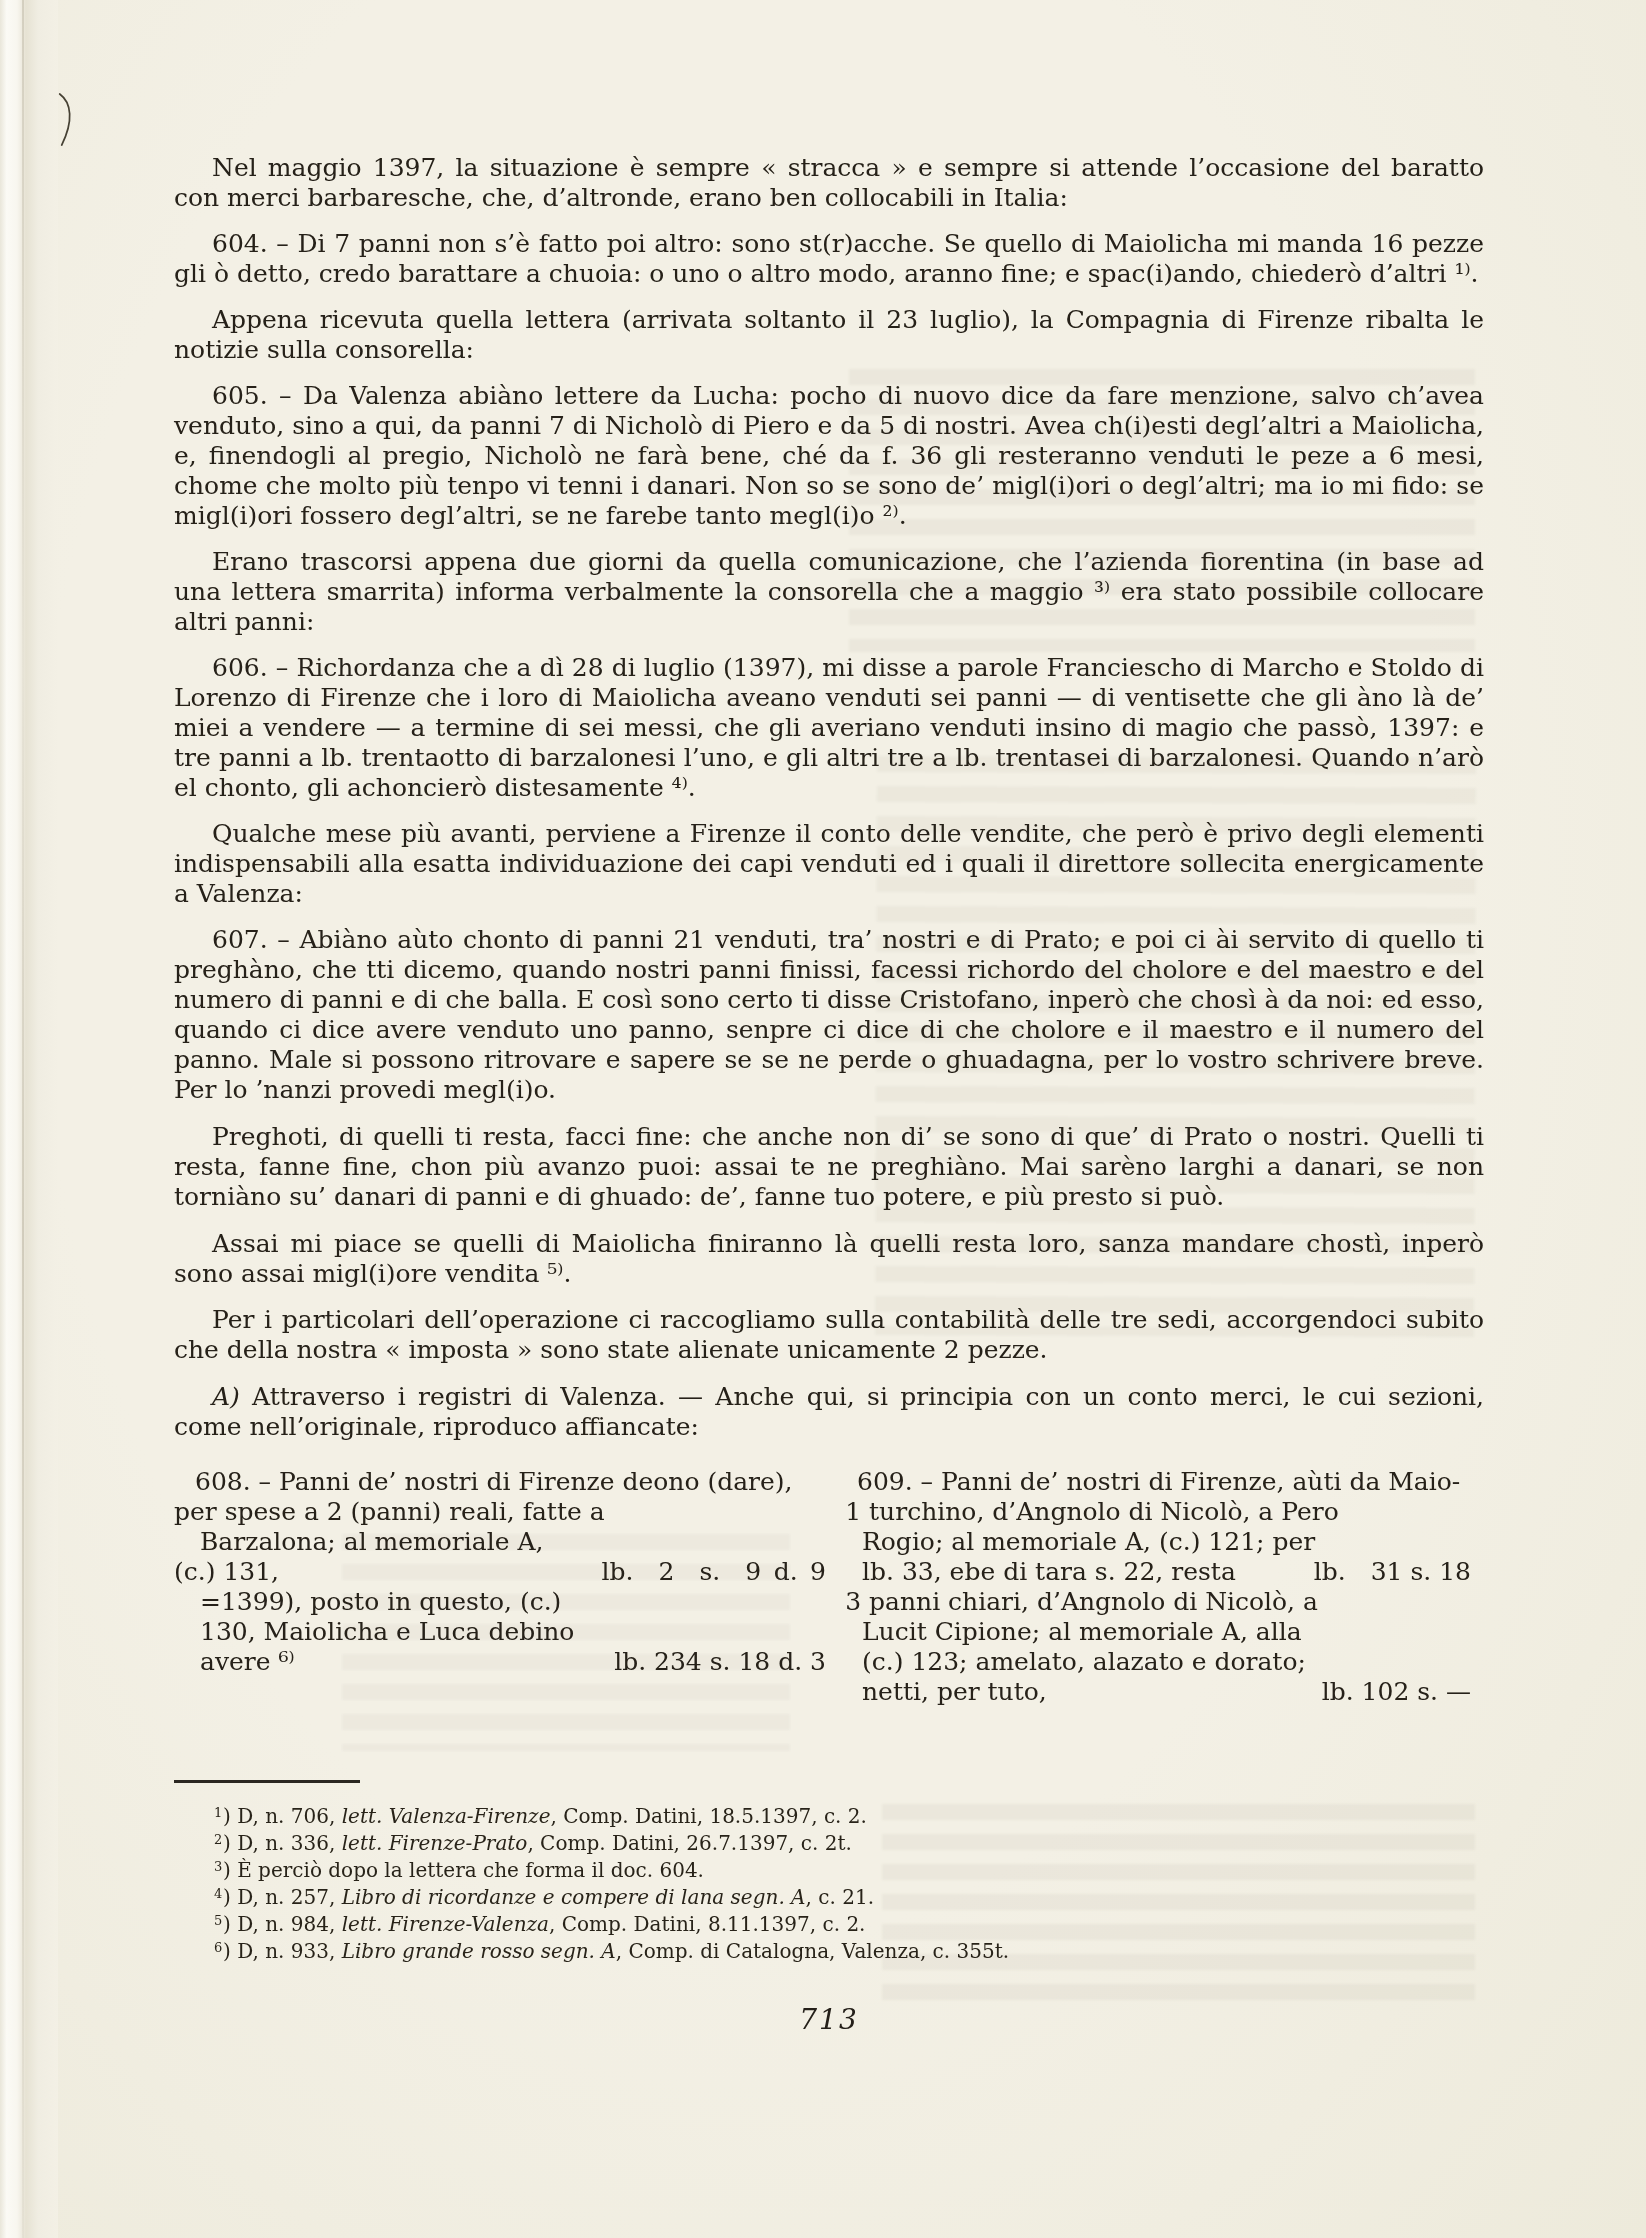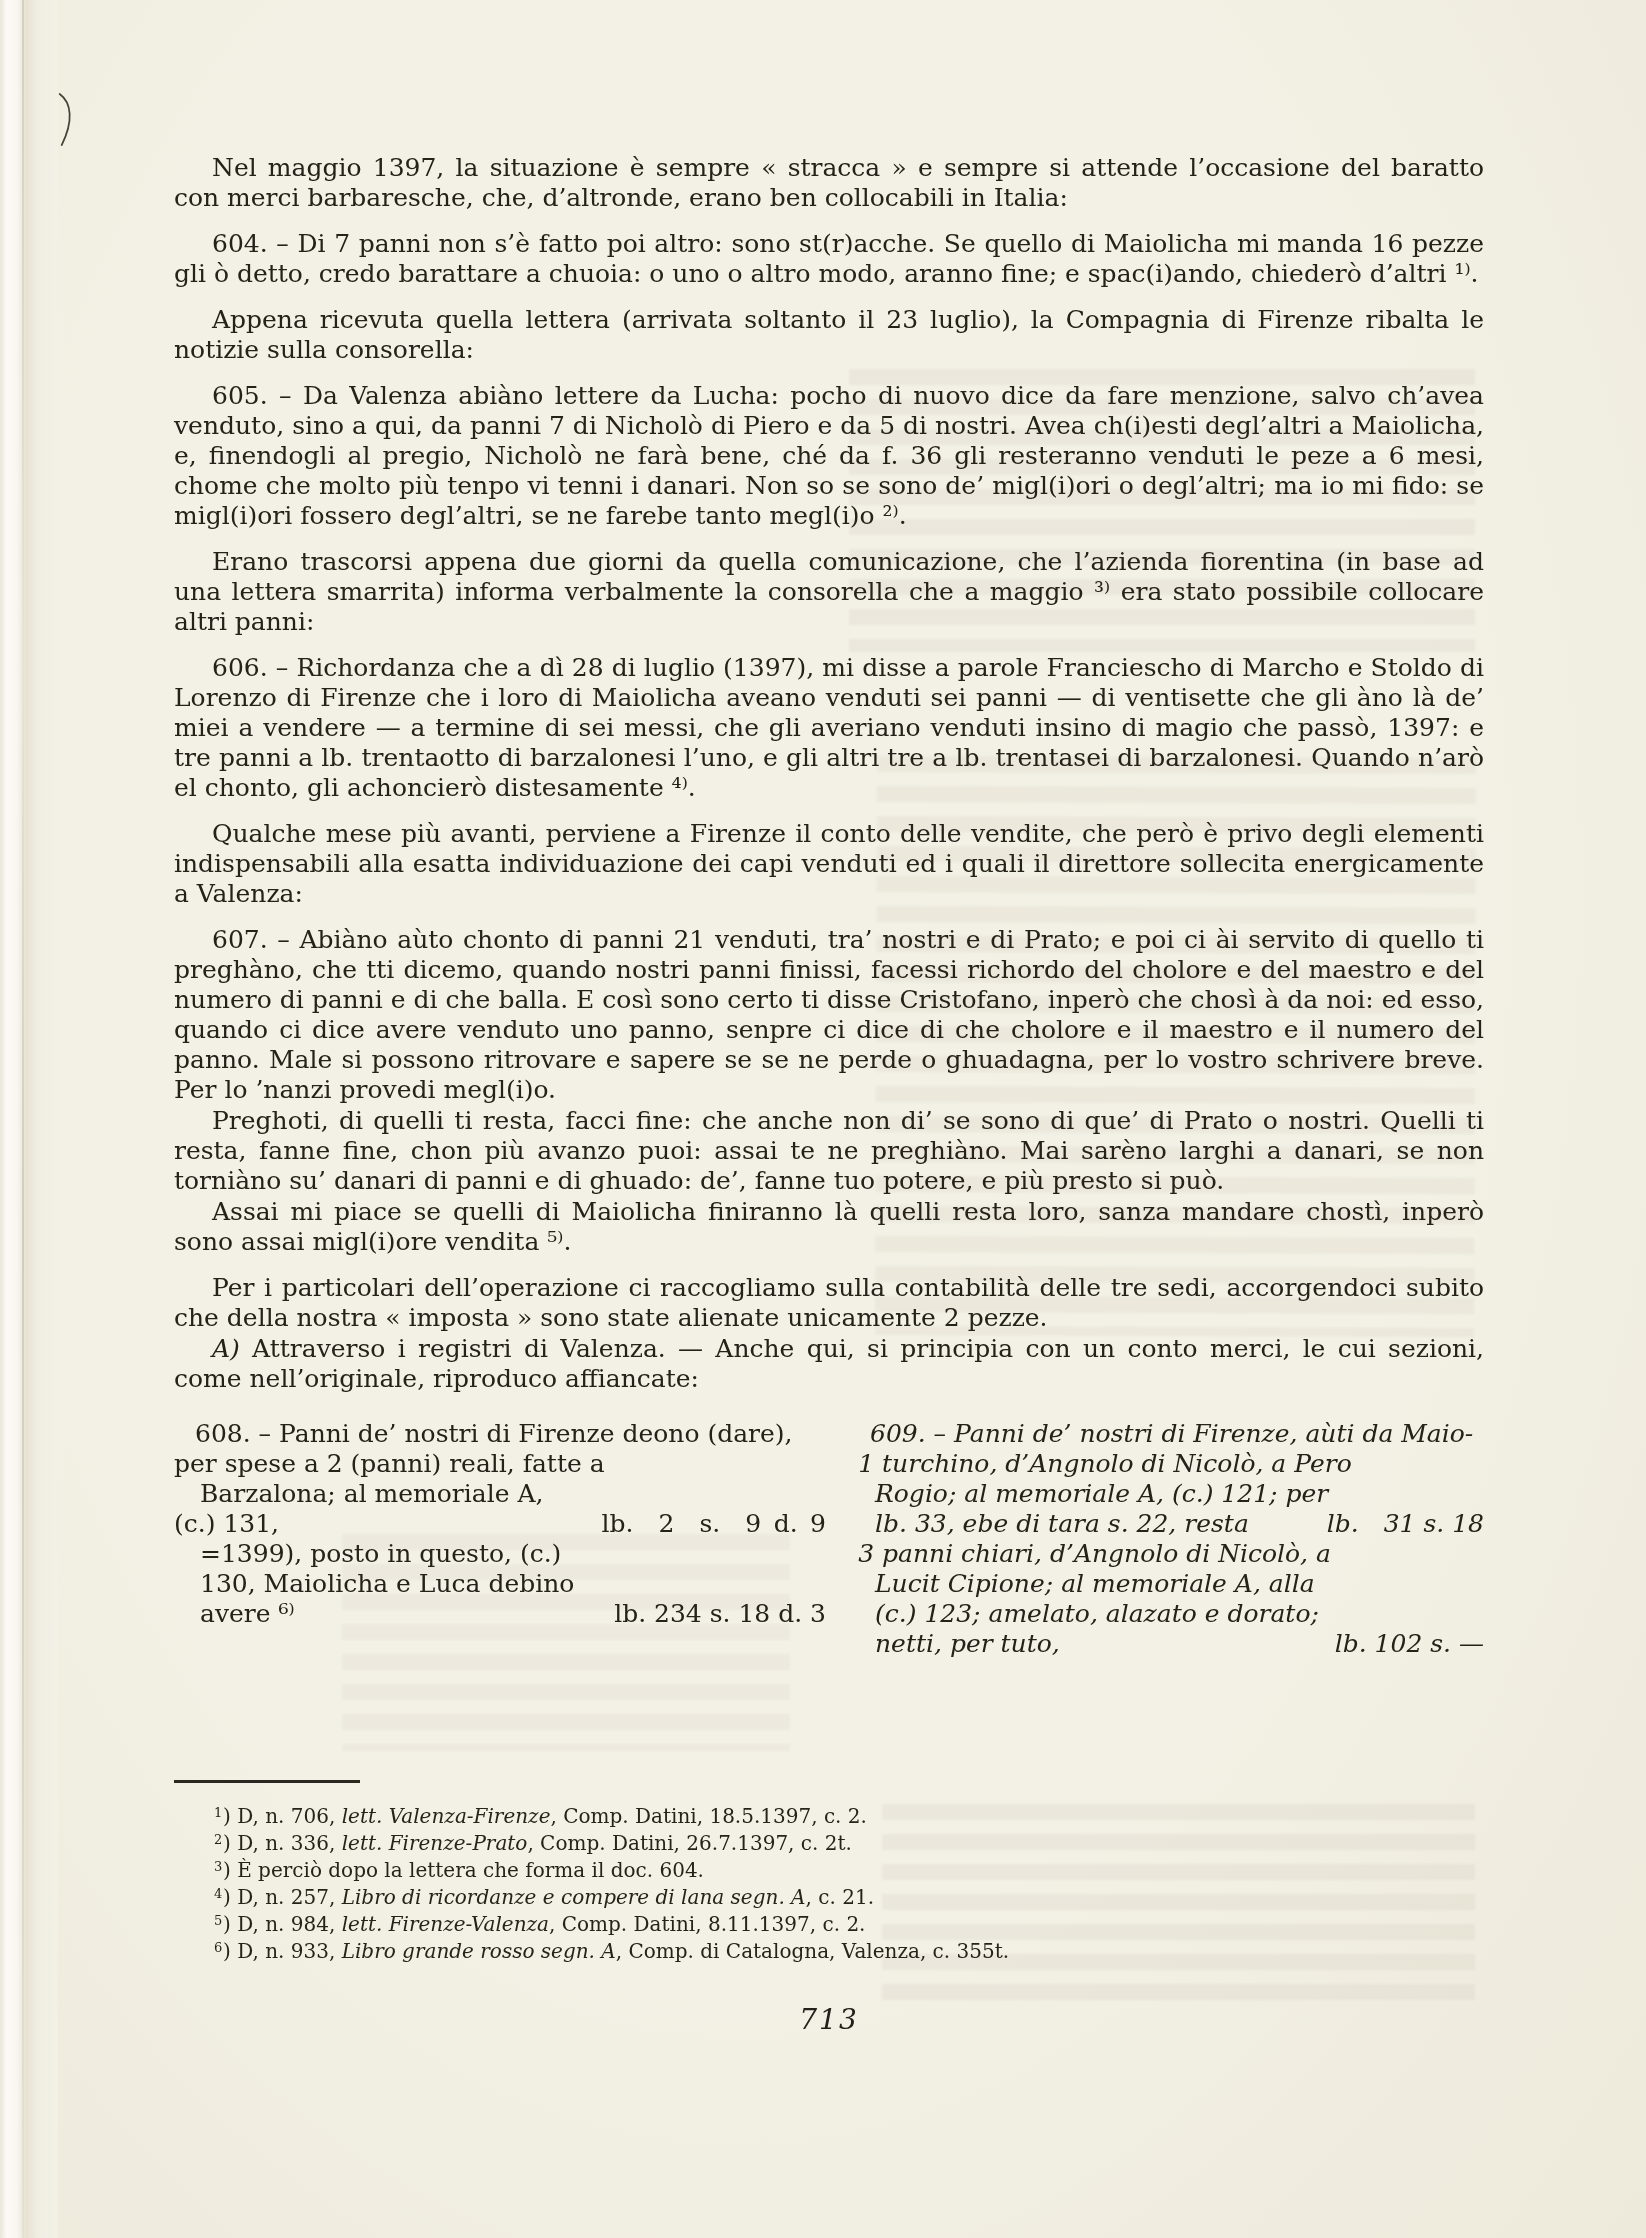--- a/index.html
+++ b/index.html
@@ -35,27 +35,27 @@
   .g4{left:882px;top:1804px;width:593px;height:198px;}
 
   .content{
     position:absolute;left:174px;top:0;width:1310px;
     color:#262119;
     font-size:25px;line-height:30px;
   }
   .para{margin:0;text-align:justify;text-indent:38px;}
   .mt-first{margin-top:153px;}
   .mt-doc{margin-top:16px;}
-  .mt-run{margin-top:1px;}
+  .mt-run{margin-top:17px;}
   .ital{font-style:italic;}
 
   
   .ledger{display:flex;margin-top:25px;line-height:30px;}
   .lcol{width:652px;}
-  .rcol{width:635px;margin-left:23px;font-style:italic;}
+  .rcol{width:635px;margin-left:10px;}
   .lline{white-space:nowrap;}
   .lline .amt{float:right;}
   .ind-first{padding-left:21px;}
   .ind-item{padding-left:9.2px;}
   .ind-in{padding-left:26px;}
 
   
   .fnrule{
     position:absolute;left:174px;top:1780px;width:186px;height:2.6px;
     background:#2b2721;

